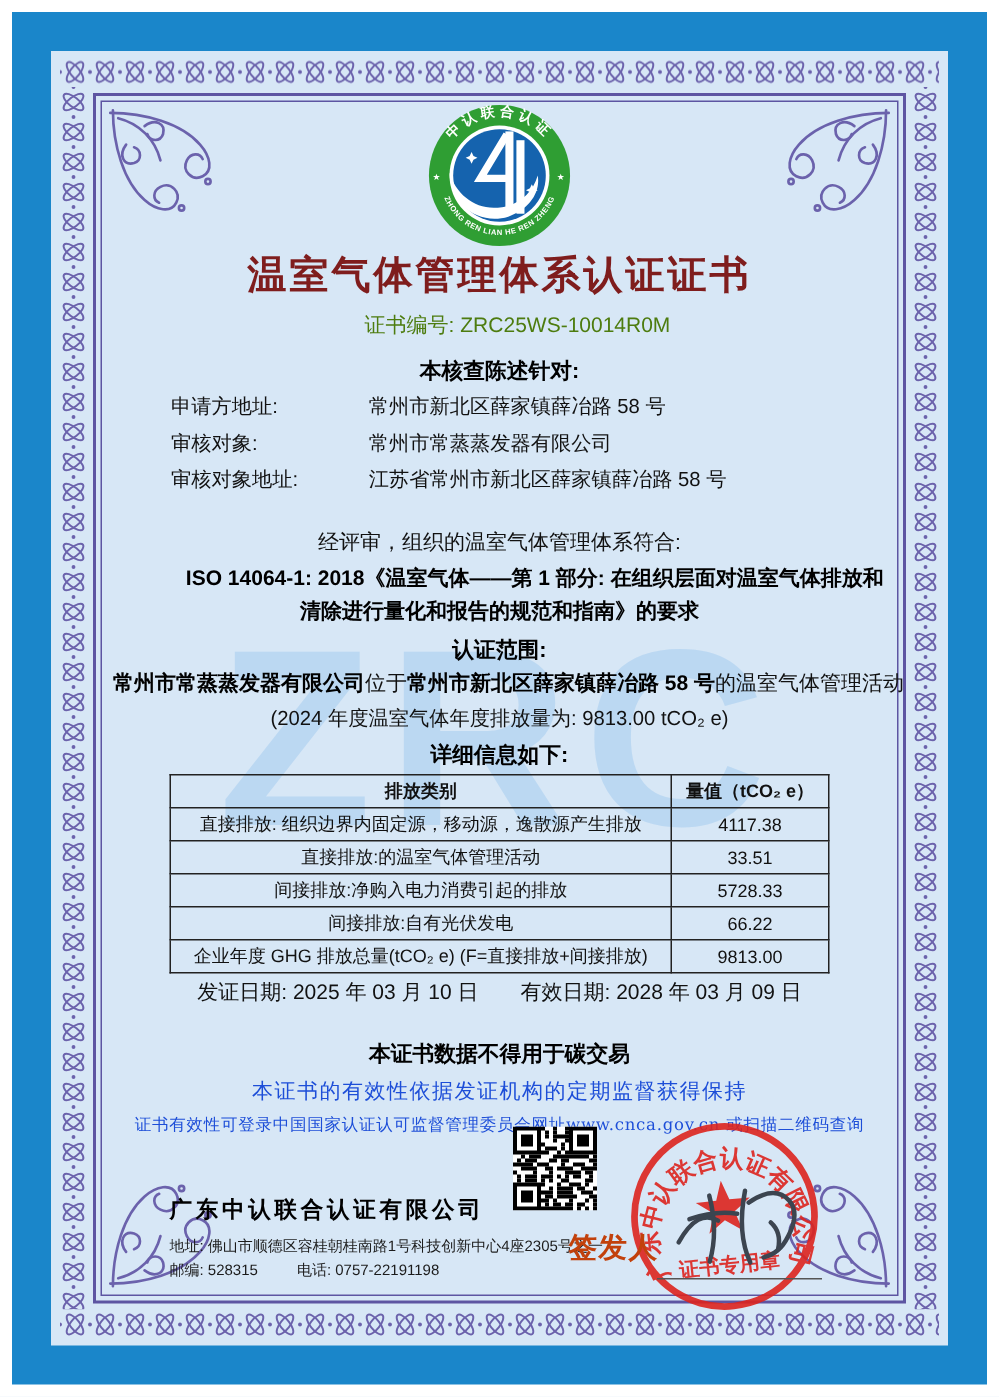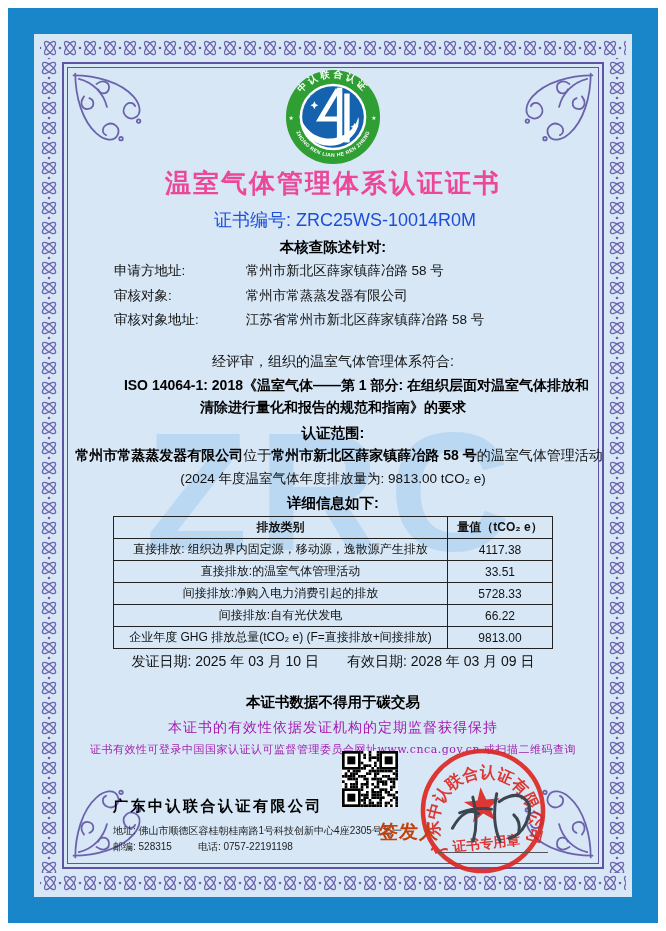--- a/index.html
+++ b/index.html
@@ -17,41 +17,41 @@
   .corner.tr{right:70px;top:70px;transform:scaleX(-1);}
   .corner.bl{left:70px;bottom:70px;transform:scaleY(-1);}
   .corner.br{right:70px;bottom:70px;transform:scale(-1,-1);}
   
   .watermark{position:absolute;left:0;right:0;top:408px;text-align:center;z-index:1;
         font-size:168px;line-height:1;font-weight:700;letter-spacing:10px;
         color:rgba(142,192,236,0.38);user-select:none;}
   
   .abs{position:absolute;left:0;right:0;text-align:center;z-index:3;}
   .logo-wrap{top:68px;}
-  .title{top:166px;font-size:26px;font-weight:700;letter-spacing:2px;color:#ec4899;}
-  .certno{top:208px;font-size:18px;color:#1d4ed8;padding-left:24px;}
+  .title{top:166px;font-size:26px;font-weight:700;letter-spacing:2px;color:#7f1d1d;}
+  .certno{top:208px;font-size:14px;color:#4d7c0f;padding-left:24px;}
   .h-bold{font-weight:700;color:#000;}
   .stmt-heading{top:238px;font-size:14.5px;}
   .parties{position:absolute;left:114px;top:259px;z-index:3;text-align:left;font-size:13.5px;line-height:24.5px;}
   .plabel{display:inline-block;width:128px;}
   .review{top:353px;font-size:14px;}
   .iso1{top:377px;font-size:14px;padding-left:47px;}
   .iso2{top:399px;font-size:14px;}
   .scope-h{top:424px;font-size:14.5px;}
   .scope1{top:447px;font-size:14px;padding-left:12px;}
   .scope2{top:470px;font-size:13.5px;}
   .details-h{top:494px;font-size:14.5px;}
   table.emis{position:absolute;left:113px;top:516px;width:440px;z-index:3;
         border-collapse:collapse;font-size:12px;background:transparent;}
   table.emis th,table.emis td{border:1px solid #222;text-align:center;padding:2px 4px;height:16px;}
   table.emis th{font-weight:700;text-align:center;}
   table.emis .colval{width:96px;}
   .dates{top:653px;font-size:14px;display:flex;justify-content:center;gap:28px;}
   .notice{top:693px;font-size:14.5px;}
-  .serifline{font-family:"DejaVu Serif","Liberation Serif",serif;color:#a21caf;}
+  .serifline{font-family:"DejaVu Serif","Liberation Serif",serif;color:#1d4ed8;}
   .maintain{top:719px;font-size:14px;letter-spacing:1px;}
   .verify{top:742px;font-size:11px;letter-spacing:0.5px;}
   .qr{position:absolute;left:342px;top:751px;width:56px;height:56px;z-index:3;}
   .issuer-name{position:absolute;left:113px;top:797px;z-index:3;font-size:15px;font-weight:700;
         letter-spacing:2.5px;color:#000;}
   .issuer-addr{position:absolute;left:113px;top:824px;z-index:3;font-size:10px;color:#1c1c1c;}
   .issuer-contact{position:absolute;left:113px;top:840px;z-index:3;font-size:10px;color:#1c1c1c;
         display:flex;gap:26px;}
   .signer{position:absolute;left:379px;top:819px;z-index:5;font-size:19px;font-weight:700;color:#c2410c;
         letter-spacing:1px;}

